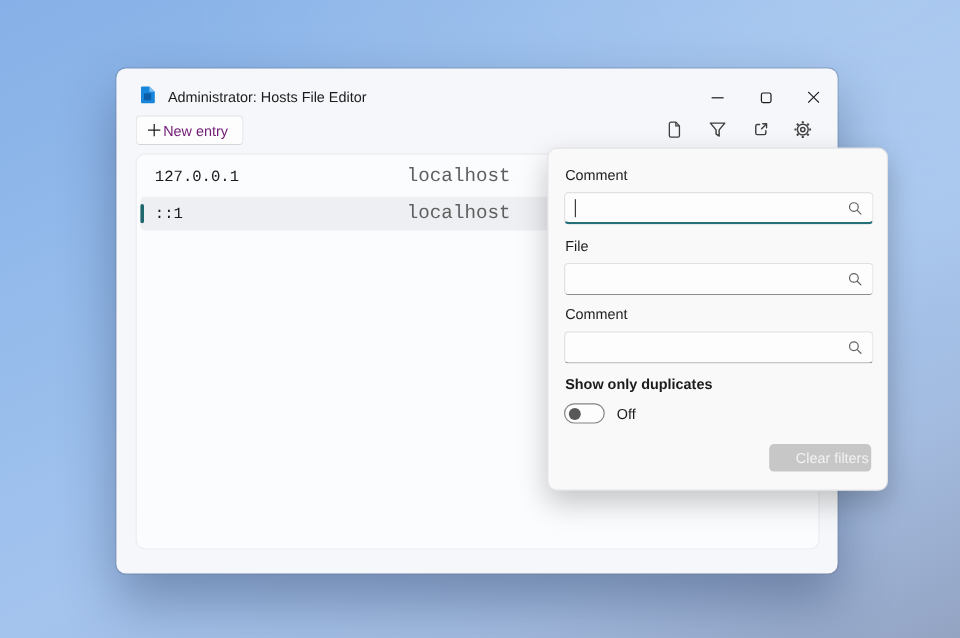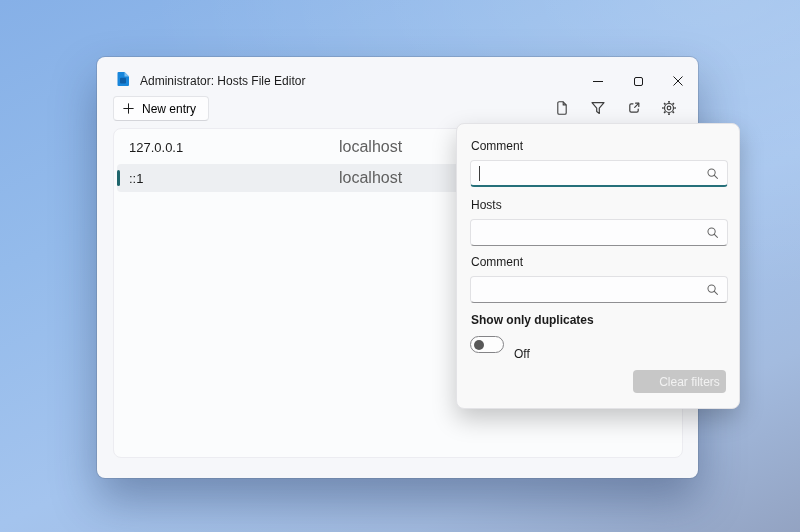--- a/index.html
+++ b/index.html
@@ -25,29 +25,29 @@
   }
   .win-controls { position:absolute; right:0; top:0; height:30px; width:120px; display:flex; }
   .win-btn { flex:1; display:flex; align-items:center; justify-content:center; cursor:default; }
   .min-glyph { width:10px; height:1px; background:#1b1b1b; display:block; }
   .max-glyph { width:9px; height:9px; border:1px solid #1b1b1b; border-radius:2px; display:block; }
 
   
   .new-entry-btn {
     position:absolute; left:16px; top:39px; height:25px; padding:0 12px 0 8px;
     background:#fdfdfe; border:1px solid #e3e4e8; border-bottom-color:#d4d5da;
-    border-radius:4px; display:flex; align-items:center; gap:7px;
-    font-size:12px; color:#000000;
+    border-radius:4px; display:flex; align-items:center; gap:1px;
+    font-size:12px; color:#701a75;
   }
   .icon-btn { position:absolute; top:43px; width:16px; height:16px; }
   .entries-list {
     position:absolute; left:16px; top:71px; width:570px; height:330px;
     background:#fbfcfd; border:1px solid #ececf1; border-radius:8px;
   }
-  .entry-row { position:absolute; left:0; width:100%; height:31px; }
+  .entry-row { position:absolute; left:0; width:100%; height:31px;font-family:Liberation Mono, monospace; }
   .entry-row.selected {
     left:3px; width:calc(100% - 6px); height:28px; background:#edeff2; border-radius:4px;
   }
   .sel-pill {
     position:absolute; left:0; top:6px; width:3px; height:16px; border-radius:2px; background:#20666d;
   }
   .entry-address { position:absolute; left:15px; top:50%; transform:translateY(-50%); font-size:13px; color:#1b1b1b; }
   .entry-row.selected .entry-address { left:12px; }
   .entry-hosts { position:absolute; left:225px; top:50%; transform:translateY(-50%); font-size:16px; color:#5f5f5f; }
   .entry-row.selected .entry-hosts { left:222px; }
@@ -68,24 +68,24 @@
   }
   .field.focused input { border-bottom:2px solid #26707a; }
   .caret { position:absolute; left:9px; top:6px; width:1px; height:15px; background:#3c3c3c; }
   .search-glyph { position:absolute; right:9px; top:7px; width:13px; height:13px; pointer-events:none; }
 
   .toggle {
     position:absolute; left:13px; top:212px; width:34px; height:17px;
     border:1px solid #848487; border-radius:9px; background:#fdfdfd;
   }
   .toggle-knob { position:absolute; left:3px; top:2.5px; width:10px; height:10px; border-radius:50%; background:#585858; }
-  .toggle-state { position:absolute; left:57px; top:214px; font-size:12px; color:#1b1b1b;margin-top:9px; }
+  .toggle-state { position:absolute; left:57px; top:214px; font-size:12px; color:#1b1b1b; }
 
   .clear-btn {
-    position:absolute; right:13px; bottom:15px; width:93px; height:23px;
+    position:absolute; right:13px; bottom:15px; width:85px; height:23px;
     background:#c7c7c7; border:none; border-radius:4px;
     font-size:12px; color:#f2f2f2; font-family:"Liberation Sans",sans-serif;padding-left:20px;
   }
   svg { display:block; }
 </style>
 </head>
 <body>
 
 <div class="screen">
 
@@ -191,21 +191,21 @@
       <input type="text" value="" style="">
       <span class="caret"></span>
       <span class="search-glyph">
         <svg viewBox="0 0 14 14" width="13" height="13" fill="none" stroke="#636363" stroke-width="1.1" stroke-linecap="round">
           <circle cx="6" cy="6" r="3.9"></circle>
           <line x1="9" y1="9" x2="12.3" y2="12.3"></line>
         </svg>
       </span>
     </div>
 
-    <span class="fp-label" style="top:74px;">Hosts</span>
+    <span class="fp-label" style="top:74px;">File</span>
     <div class="field" style="top:95px;">
       <input type="text" value="" style="">
       <span class="search-glyph">
         <svg viewBox="0 0 14 14" width="13" height="13" fill="none" stroke="#636363" stroke-width="1.1" stroke-linecap="round">
           <circle cx="6" cy="6" r="3.9"></circle>
           <line x1="9" y1="9" x2="12.3" y2="12.3"></line>
         </svg>
       </span>
     </div>
 

